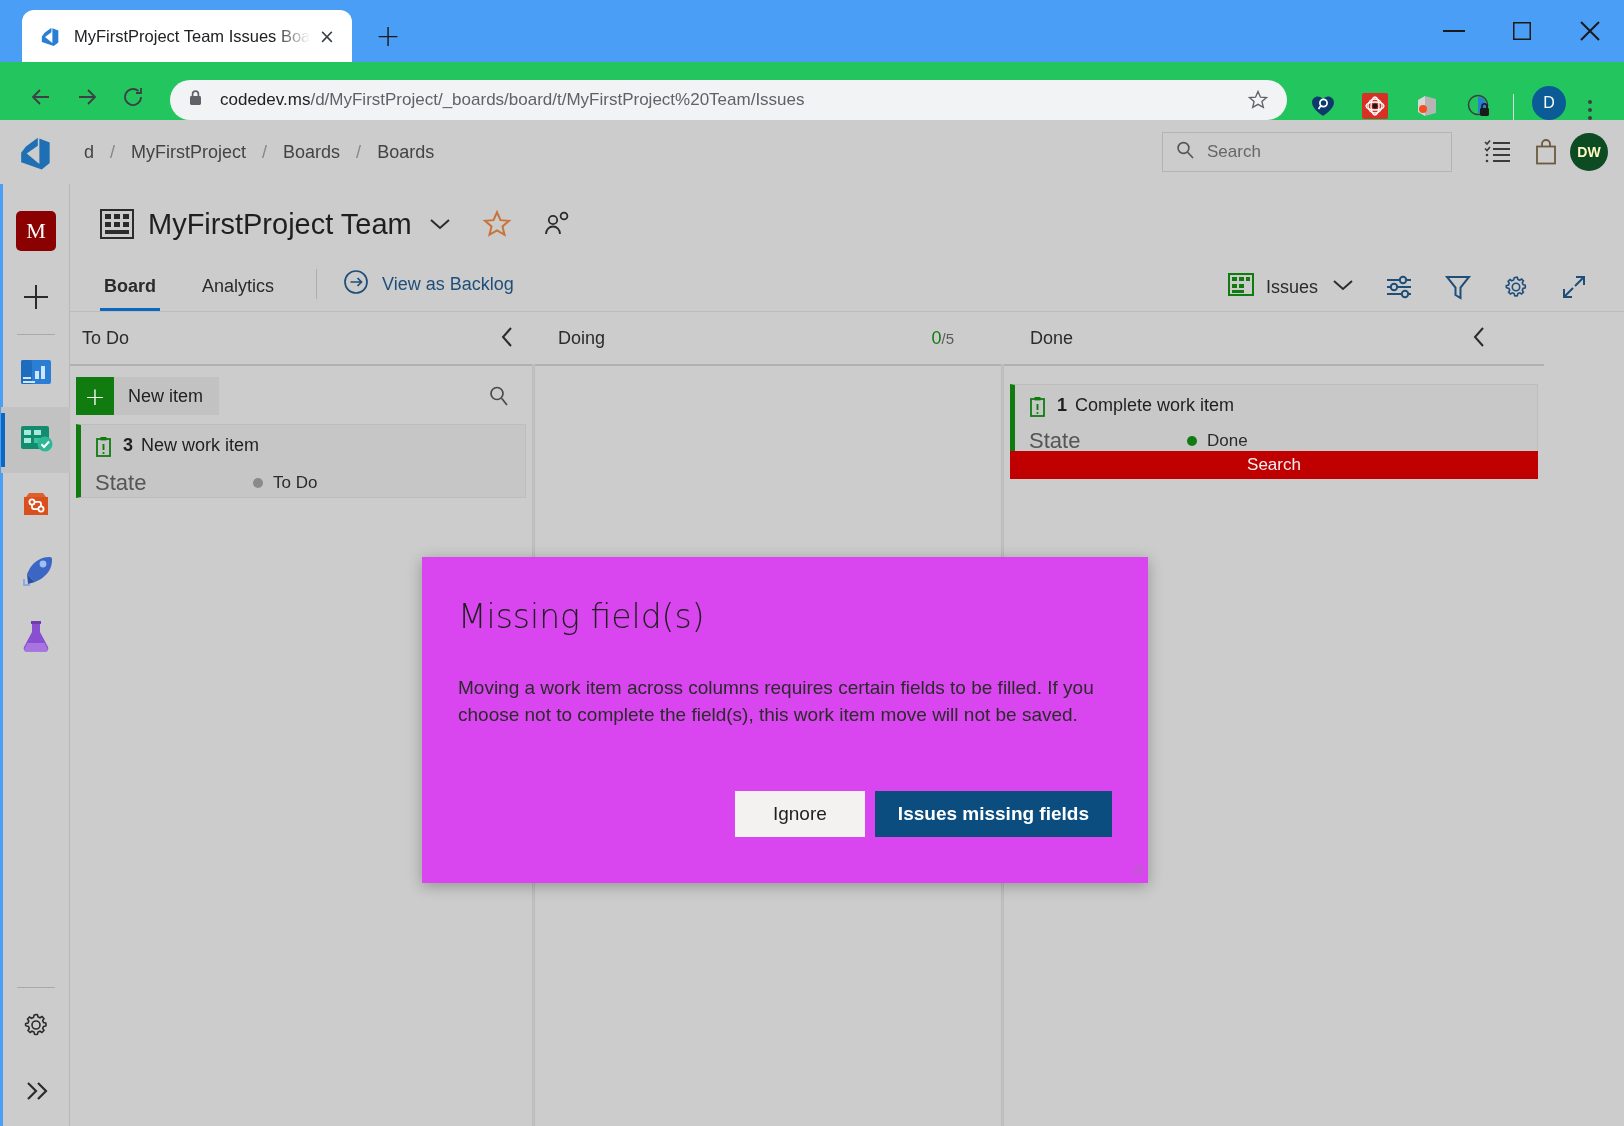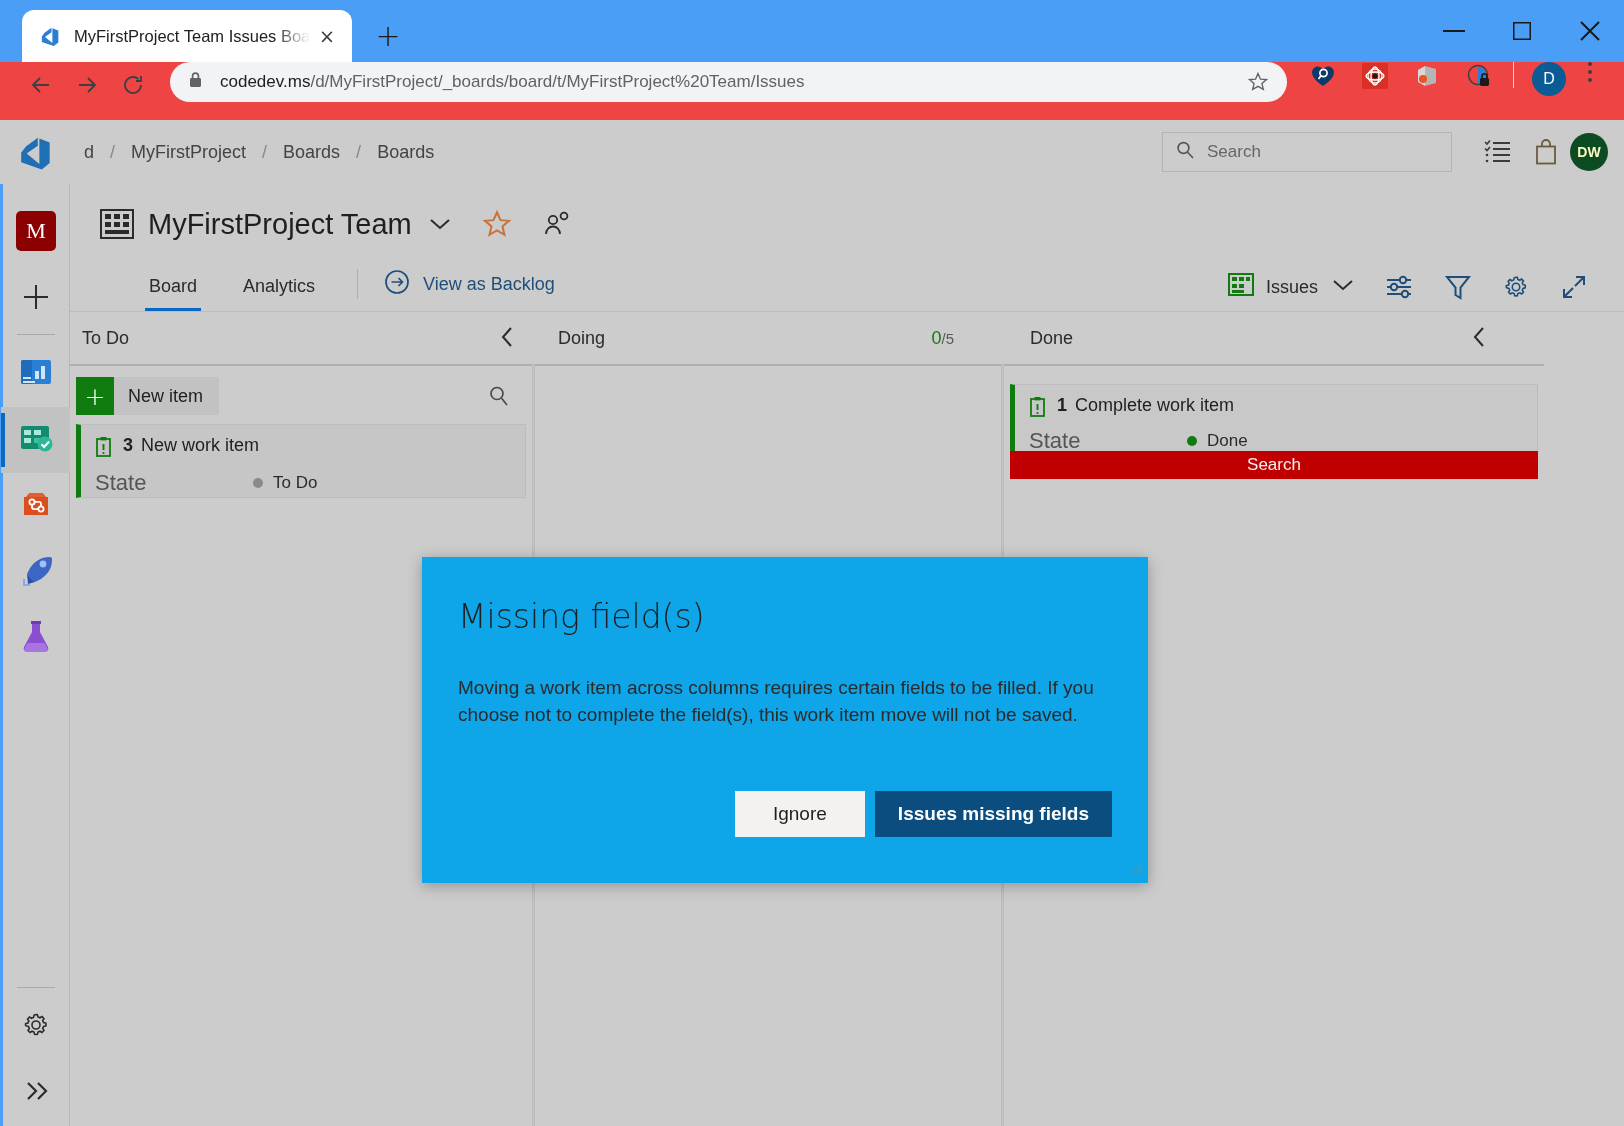--- a/index.html
+++ b/index.html
@@ -41,21 +41,21 @@
     font-size: 30px; font-weight: 300; color: #1a1a1a;
     font-family: "DejaVu Sans", sans-serif; line-height: 1;
   }
   .wincontrols {
     position: absolute; right: 0; top: 0; height: 62px;
     display: flex; align-items: center;
   }
   .wc { width: 68px; height: 62px; display: flex; align-items: center; justify-content: center; }
 
   .toolbar {
-    height: 58px; background: #ef4444; display: flex; align-items: flex-start;
+    height: 58px; background: #22c55e; display: flex; align-items: flex-end;
     padding: 0 18px; position: relative;
   }
   .navbtn {
     width: 46px; height: 46px; display: flex; align-items: center; justify-content: center;
     color: #3c4043; flex: 0 0 46px;
   }
   .omnibox {
     flex: 1; height: 40px; background: #f1f3f4; border-radius: 20px;
     display: flex; align-items: center; margin: 0 10px 0 14px; padding: 0 14px 0 18px;
   }
@@ -135,21 +135,21 @@
   .pt-people { margin-left: 30px; display: flex; align-items: center; }
 
   .tabrow {
     display: flex; align-items: flex-end; height: 56px; padding-left: 30px;
     position: relative; border-bottom: 1px solid #bdbdbd;
   }
   .ptab {
     font-size: 18px; color: #2b2b2b; padding: 0 4px 14px; margin-right: 38px;
     position: relative;
   }
-  .ptab.active { font-weight: 400; margin-left: 45px; }
+  .ptab.active { font-weight: 700; }
   .ptab.active::after {
     content: ""; position: absolute; left: 0; right: 0; bottom: 0; height: 3px; background: #0a67c2;
   }
   .tab-divider { width: 1px; height: 30px; background: #adadad; margin: 0 26px 12px 0; }
   .view-backlog { display: flex; align-items: center; padding-bottom: 12px; }
   .vb-text { font-size: 18px; color: #1f4e79; margin-left: 13px; }
   .toolrow-right {
     position: absolute; right: 36px; bottom: 10px; display: flex; align-items: center; justify-content: center;
   }
   .tr-item { display: flex; align-items: center; margin-left: 30px; }
@@ -197,21 +197,21 @@
   .card-error {
     position: absolute; left: -5px; right: -1px; bottom: -22px; height: 28px;
     background: #c00000; color: #f2f2f2; font-size: 17px;
     display: flex; align-items: center; justify-content: center;
   }
 
   
   .overlay { position: absolute; inset: 0; }
   .dialog {
     position: absolute; left: 422px; top: 437px; width: 726px; height: 326px;
-    background: #0ea5e9; box-shadow: 0 3px 14px rgba(0,0,0,0.28);
+    background: #d946ef; box-shadow: 0 3px 14px rgba(0,0,0,0.28);
   }
   .dlg-title {
     font-size: 33px; font-weight: 300; color: #1f1f1f; padding: 40px 0 0 36px;
     font-family: "DejaVu Sans", sans-serif;
   }
   .dlg-body {
     font-size: 19px; line-height: 27px; color: #2b2b2b; padding: 38px 46px 0 36px;
   }
   .dlg-actions {
     position: absolute; right: 36px; bottom: 46px; display: flex; align-items: center;

